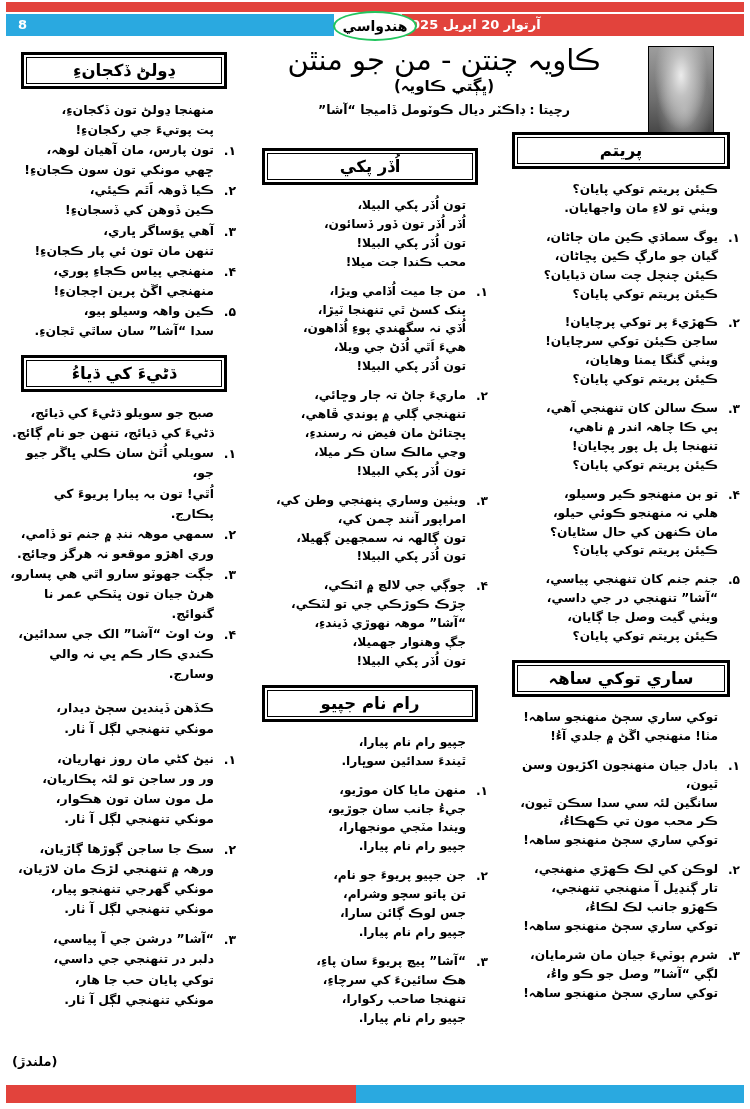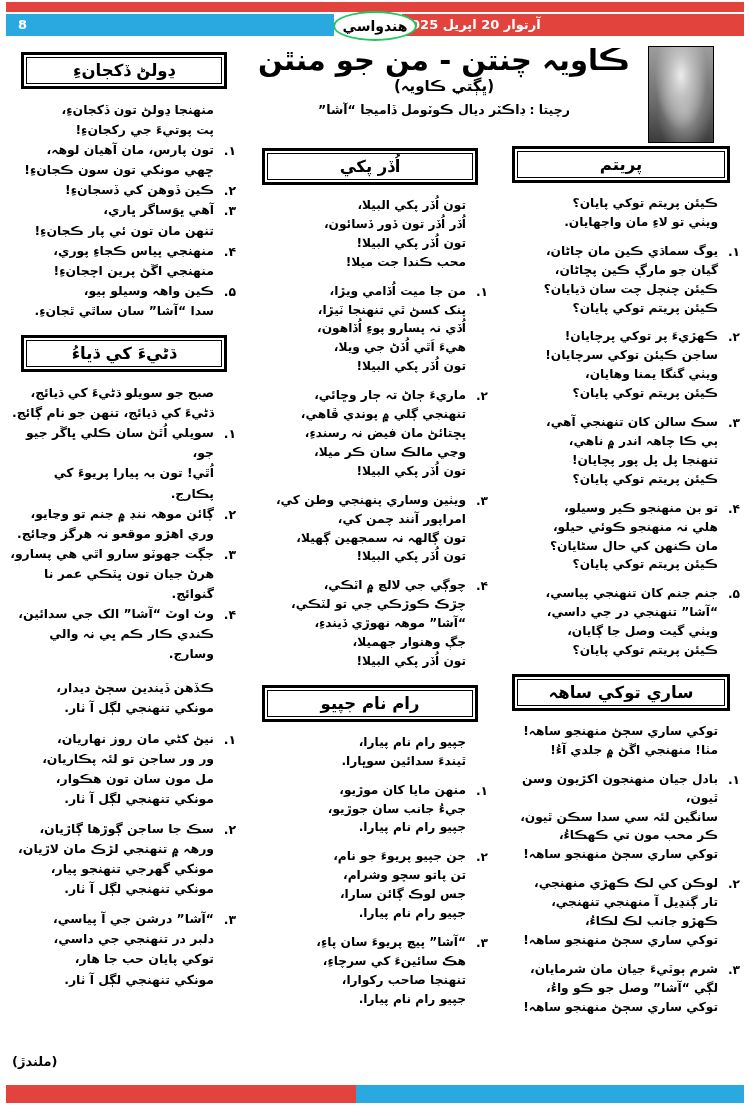--- a/index.html
+++ b/index.html
@@ -11,33 +11,33 @@
   .bar-blue{position:absolute;left:0;top:0;width:328px;height:22px;color:#fff;}
   .page-num{font-weight:bold;font-size:13px;padding:3px 0 0 12px;}
   .bar-red{position:absolute;left:396px;right:0;top:0;height:22px;color:#fff;}
   .date-text{direction:rtl;font-weight:bold;font-size:13px;padding:3px 10px 0 0;text-align:left;}
   .masthead{position:absolute;left:50%;top:-3px;transform:translateX(-50%);
             width:80px;height:26px;border:2px solid #22c55e;border-radius:50%;
             background:#fff;display:flex;align-items:center;justify-content:center;
             font-weight:bold;font-size:14px;direction:rtl;z-index:3;}
   
   .title-block{position:absolute;top:44px;left:248px;width:392px;text-align:center;direction:rtl;}
-  .main-title{font-size:29px;font-weight:700;letter-spacing:0;line-height:1.15;}
+  .main-title{font-size:29px;font-weight:400;letter-spacing:0;line-height:1.15;}
   .subtitle{font-size:15px;font-weight:bold;}
   .byline{font-size:12.5px;font-weight:bold;margin-top:7px;}
   .photo{position:absolute;top:46px;left:648px;width:64px;height:95px;border:1px solid #000;
          background:
            radial-gradient(ellipse at 50% 30%, #ececec 0%, #c2c2c2 22%, rgba(0,0,0,0) 58%),
            radial-gradient(ellipse at 55% 65%, #a8a8a8 0%, rgba(0,0,0,0) 55%),
            linear-gradient(180deg,#9d9d9d 0%,#6f6f6f 55%,#3c3c3c 100%);}
   
   .col{position:absolute;direction:rtl;}
   #col-left{top:52px;left:10px;width:228px;height:1000px;overflow:hidden;}
   #col-middle{top:148px;left:250px;width:240px;height:940px;overflow:hidden;}
-  #col-right{top:146px;left:500px;width:242px;height:940px;overflow:hidden;}
+  #col-right{top:132px;left:500px;width:242px;height:940px;overflow:hidden;}
   .section{margin-bottom:14px;}
   .hbox{border:3px solid #000;padding:2px;margin:0 auto 11px auto;width:86%;background:#fff;}
   .hbox-inner{border:1px solid #000;text-align:center;font-weight:bold;font-size:16.5px;padding:3px 2px;}
   .stanza{position:relative;padding-right:24px;margin-bottom:10px;
           font-size:12.2px;line-height:1.55;font-weight:bold;text-align:right;}
   .stanza .num{position:absolute;right:2px;top:1px;font-weight:bold;}
   .section.tight .stanza{margin-bottom:0;}
   #col-left .stanza{font-size:12.4px;line-height:1.62;}
   
   .continued{position:absolute;left:12px;top:1054px;font-weight:bold;font-size:13px;direction:rtl;}
@@ -76,20 +76,21 @@
           <div class="line">منهنجا ڍولڻ تون ڏکجانءِ،</div>
           <div class="line">پت پوتيءَ جي رکجانءِ!</div>
         </div>
         <div class="stanza">
           <span class="num">١.</span>
           <div class="line">تون پارس، مان آهيان لوهہ،</div>
           <div class="line">ڇهي مونکي تون سون ڪجانءِ!</div>
         </div>
         <div class="stanza">
           <span class="num">٢.</span>
+          <div class="line">ڪيا ڏوهہ اَٿم ڪيئي،</div>
           <div class="line">ڪين ڏوهن کي ڏسجانءِ!</div>
         </div>
         <div class="stanza">
           <span class="num">٣.</span>
           <div class="line">آهي ڀوَساگر ڀاري،</div>
           <div class="line">تنهن مان تون ئي پار ڪجانءِ!</div>
         </div>
         <div class="stanza">
           <span class="num">۴.</span>
           <div class="line">منهنجي پياس ڪجاءِ پوري،</div>
@@ -109,21 +110,21 @@
           <div class="line">صبح جو سويلو ڌڻيءَ کي ڌيائج،</div>
           <div class="line">ڌڻيءَ کي ڌيائج، تنهن جو نام ڳائج.</div>
         </div>
         <div class="stanza">
           <span class="num">١.</span>
           <div class="line">سويلي اُٿڻ سان ڪلي ڀاڱر جيو جو،</div>
           <div class="line">اُٿي! تون بہ پيارا پريوءَ کي پڪارج.</div>
         </div>
         <div class="stanza">
           <span class="num">٢.</span>
-          <div class="line">ڳائن موهہ ننڊ ۾ جنم تو وڃايو،</div>
+          <div class="line">سمهي موهہ ننڊ ۾ جنم تو ڏامي،</div>
           <div class="line">وري اهڙو موقعو نہ هرگز وڃائج.</div>
         </div>
         <div class="stanza">
           <span class="num">٣.</span>
           <div class="line">جڳت جهوٽو سارو اٿي هي پسارو،</div>
           <div class="line">هرڻ جيان تون ڀٽڪي عمر نا گنوائج.</div>
         </div>
         <div class="stanza">
           <span class="num">۴.</span>
           <div class="line">وٺ اوٽ “آشا” الک جي سدائين،</div>
@@ -166,21 +167,21 @@
         <div class="stanza">
           <div class="line">تون اُڏر پکي البيلا،</div>
           <div class="line">اُڏر اُڏر تون ڏور ڏسائون،</div>
           <div class="line">تون اُڏر پکي البيلا!</div>
           <div class="line">محب ڪندا جت ميلا!</div>
         </div>
         <div class="stanza">
           <span class="num">١.</span>
           <div class="line">من جا ميت اُڏامي ويڙا،</div>
           <div class="line">پنک کسڻ ٿي تنهنجا ٽيڙا،</div>
-          <div class="line">اُڏي نہ پسارو پوءِ اُڏاهون،</div>
+          <div class="line">اُڏي نہ سگهندي پوءِ اُڏاهون،</div>
           <div class="line">هيءَ اَٿي اُڏڻ جي ويلا،</div>
           <div class="line">تون اُڏر پکي البيلا!</div>
         </div>
         <div class="stanza">
           <span class="num">٢.</span>
           <div class="line">ماريءَ ڄاڻ تہ ڄار وڇائي،</div>
           <div class="line">تنهنجي ڳلي ۾ پوندي ڦاهي،</div>
           <div class="line">پڇتائڻ مان فيض نہ رسندءِ،</div>
           <div class="line">وڃي مالڪ سان ڪر ميلا،</div>
           <div class="line">تون اُڏر پکي البيلا!</div>
@@ -206,20 +207,21 @@
           <div class="hbox-inner">رام نام جپيو</div>
         </div>
         <div class="stanza">
           <div class="line">جپيو رام نام پيارا،</div>
           <div class="line">ٿيندءَ سدائين سوڀارا.</div>
         </div>
         <div class="stanza">
           <span class="num">١.</span>
           <div class="line">منهن مايا کان موڙيو،</div>
           <div class="line">جيءُ جانب سان جوڙيو،</div>
+          <div class="line">ويندا مٽجي مونجهارا،</div>
           <div class="line">جپيو رام نام پيارا.</div>
         </div>
         <div class="stanza">
           <span class="num">٢.</span>
           <div class="line">جن جپيو پريوءَ جو نام،</div>
           <div class="line">تن پاتو سچو وشرام،</div>
           <div class="line">جس لوڪ ڳائن سارا،</div>
           <div class="line">جپيو رام نام پيارا.</div>
         </div>
         <div class="stanza">

